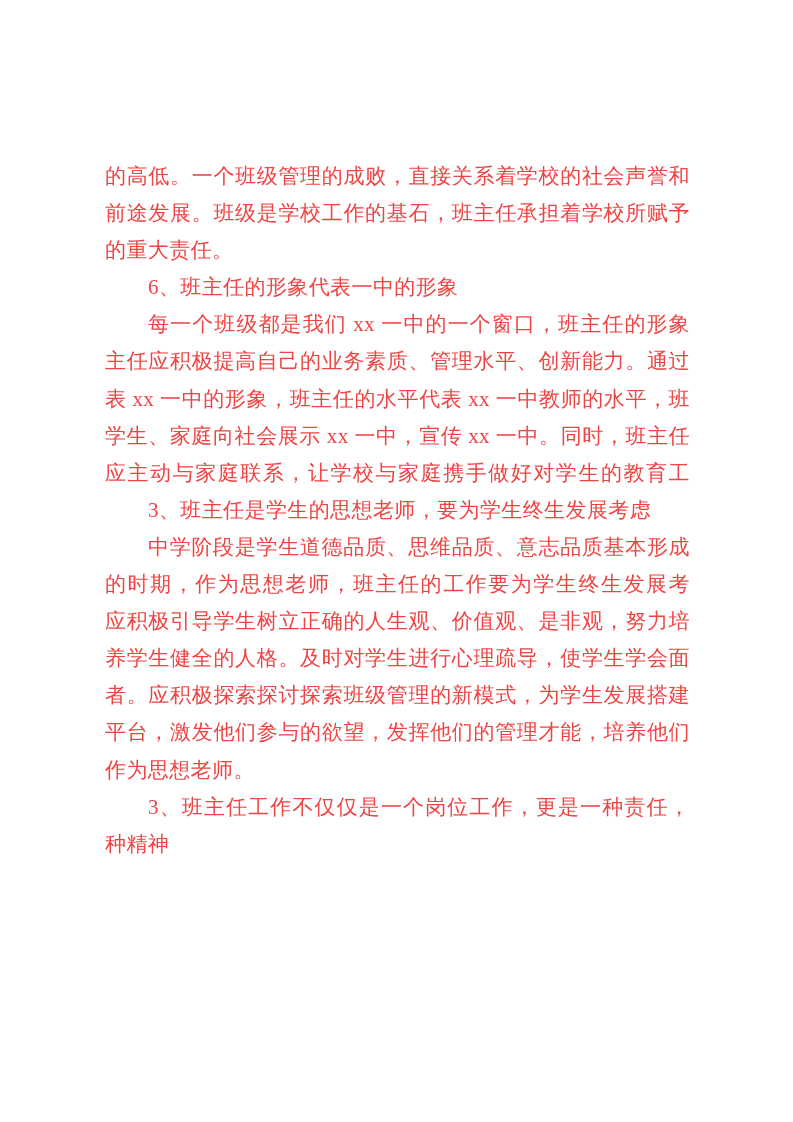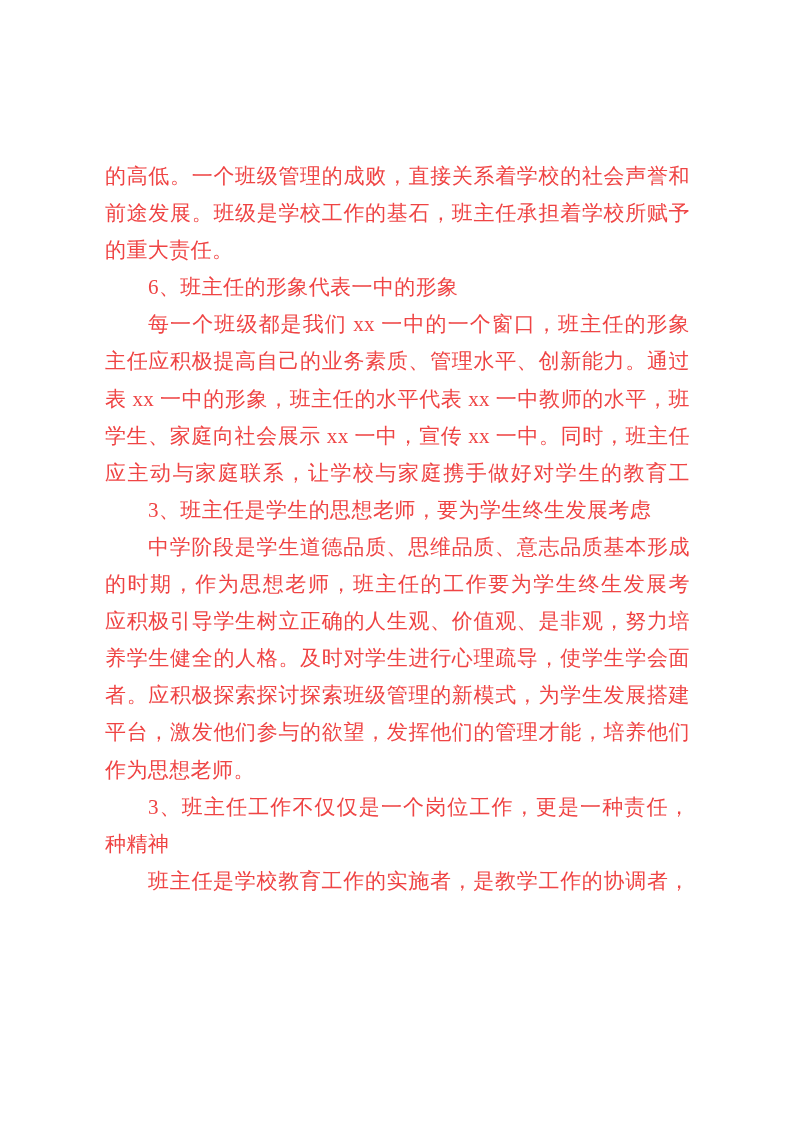--- a/index.html
+++ b/index.html
@@ -73,16 +73,15 @@
         <div class="line stretch">养学生健全的人格。及时对学生进行心理疏导，使学生学会面</div>
         <div class="line stretch">者。应积极探索探讨探索班级管理的新模式，为学生发展搭建</div>
         <div class="line stretch">平台，激发他们参与的欲望，发挥他们的管理才能，培养他们</div>
         <div class="line">作为思想老师。</div>
       </div>
       <div class="paragraph">
         <div class="line stretch indent">3、班主任工作不仅仅是一个岗位工作，更是一种责任，一</div>
         <div class="line">种精神</div>
       </div>
       <div class="paragraph">
-        <div class="line stretch indent">班主任是学校教育工作的实施者，是教学工作的协调者，</div>
       </div>
     </div>
 </div>
 
 </body></html>

